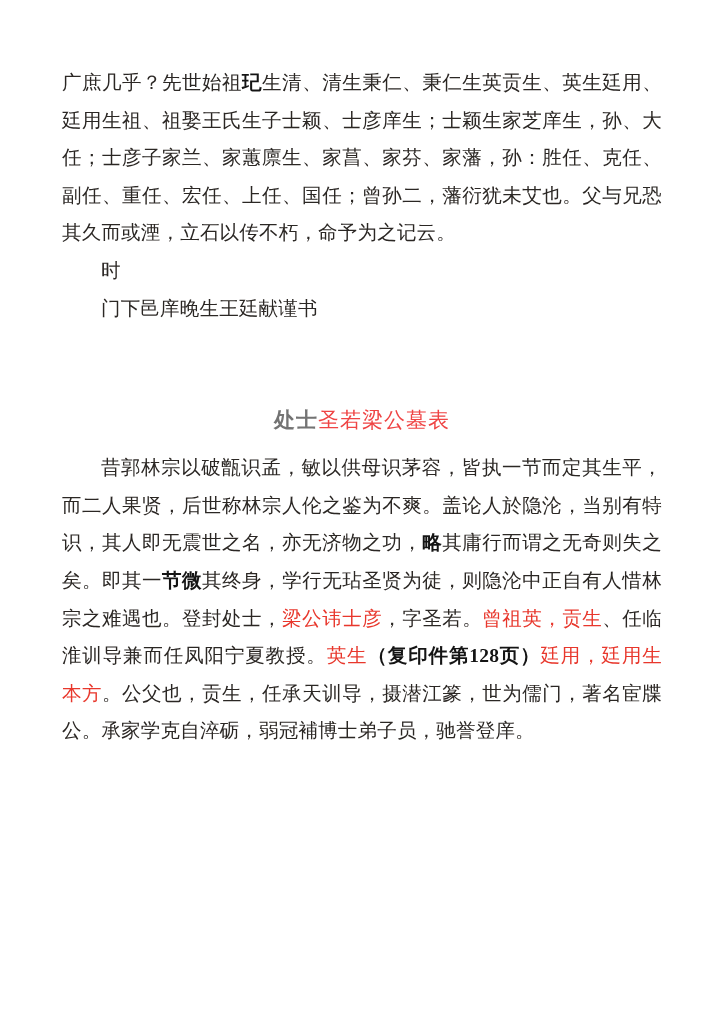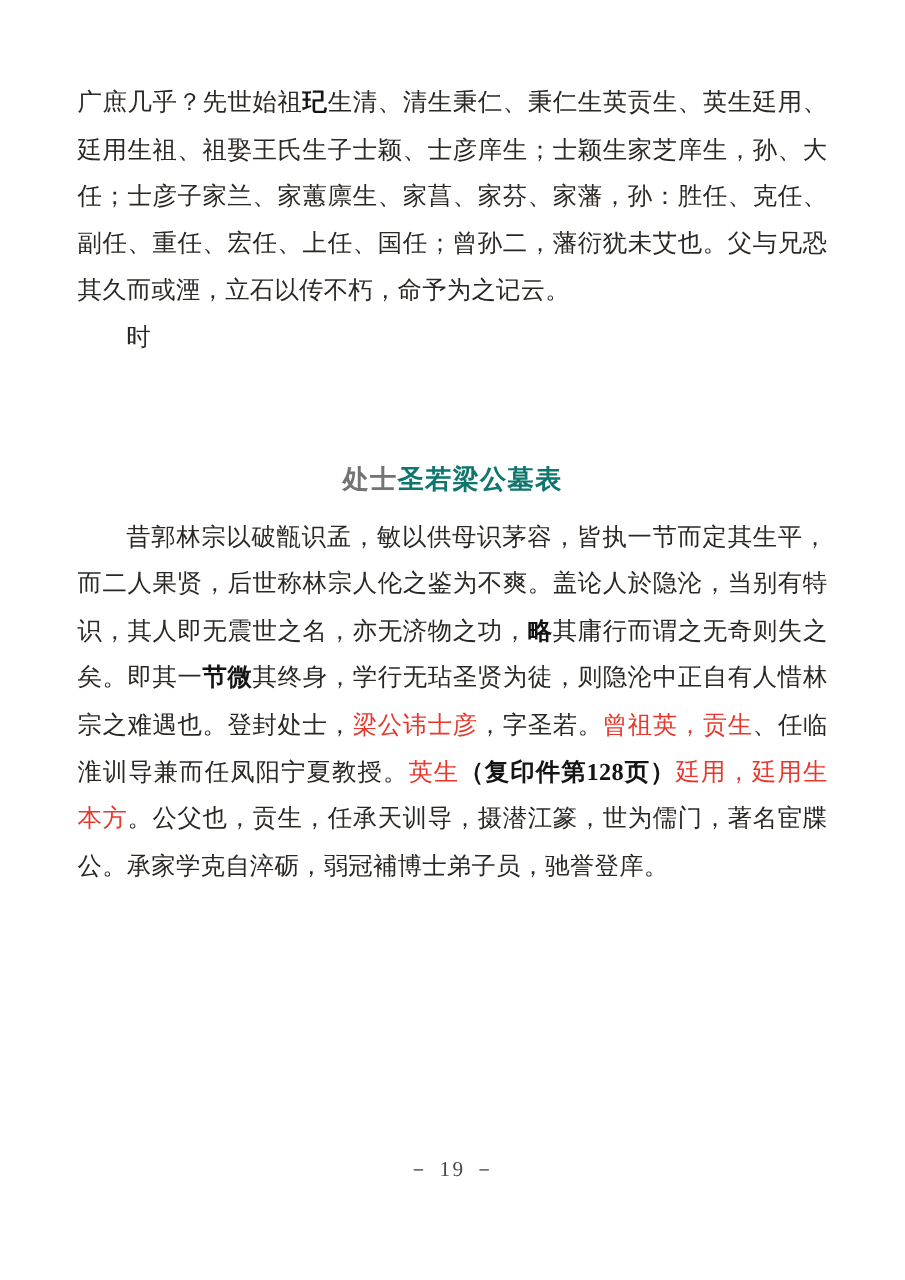--- a/index.html
+++ b/index.html
@@ -54,22 +54,22 @@
     font-size: 21px;
     line-height: 34px;
     font-weight: bold;
     letter-spacing: 1px;
   }
   .title-plain {
     color: #737373;
     font-weight: bold;
   }
   .title-red {
-    color: #0f766e;
-    font-weight: bold;
+    color: #ef4444;
+    font-weight: normal;
   }
   .after-title { height: 12px; }
   .page-number {
     position: absolute;
     left: 0;
     right: 0;
     top: 924px;
     text-align: center;
     font-size: 17px;
     letter-spacing: 2px;
@@ -90,26 +90,26 @@
 <div class="page">
 
   <div class="doc-body">
 
     <p class="para"><span>广庶几乎？先世始祖</span><span class="bold">玘</span><span>生清、清生秉仁、秉仁生英贡生、英生廷用、廷用生祖、祖娶王氏生子士颖、士彦庠生；士颖生家芝庠生，孙、大任；士彦子家兰、家蕙廪生、家菖、家芬、家藩，孙：胜任、克任、副任、重任、宏任、上任、国任；曾孙二，藩衍犹未艾也。父与兄恐其久而或湮，立石以传不朽，命予为之记云。</span></p>
 
 
     <p class="sig-line">时</p>
 
 
+    <p class="sig-line">门下邑庠晚生王廷献谨书</p>
 
     <div class="gap-title"></div>
 
     <h2 class="section-title"><span class="title-plain">处士</span><span class="title-red">圣若梁公墓表</span></h2>
 
     <div class="after-title"></div>
 
     <p class="para indent"><span>昔郭林宗以破甑识孟，敏以供母识茅容，皆执一节而定其生平，而二人果贤，后世称林宗人伦之鉴为不爽。盖论人於隐沦，当别有特识，其人即无震世之名，亦无济物之功，</span><span class="bold">略</span><span>其庸行而谓之无奇则失之矣。即其一</span><span class="bold">节微</span><span>其终身，学行无玷圣贤为徒，则隐沦中正自有人惜林宗之难遇也。登封处士，</span><span class="red">梁公讳士彦</span><span>，字圣若。</span><span class="red">曾祖英，贡生</span><span>、任临淮训导兼而任凤阳宁夏教授。</span><span class="red">英生</span><span class="bold">（复印件第128页）</span><span class="red">廷用，廷用生本方</span><span>。公父也，贡生，任承天训导，摄潜江篆，世为儒门，著名宦牒公。承家学克自淬砺，弱冠補博士弟子员，驰誉登庠。</span></p>
 
   </div>
 
-  <div class="page-number">－ 19 －</div>
 
 </div>
 
 </body></html>

